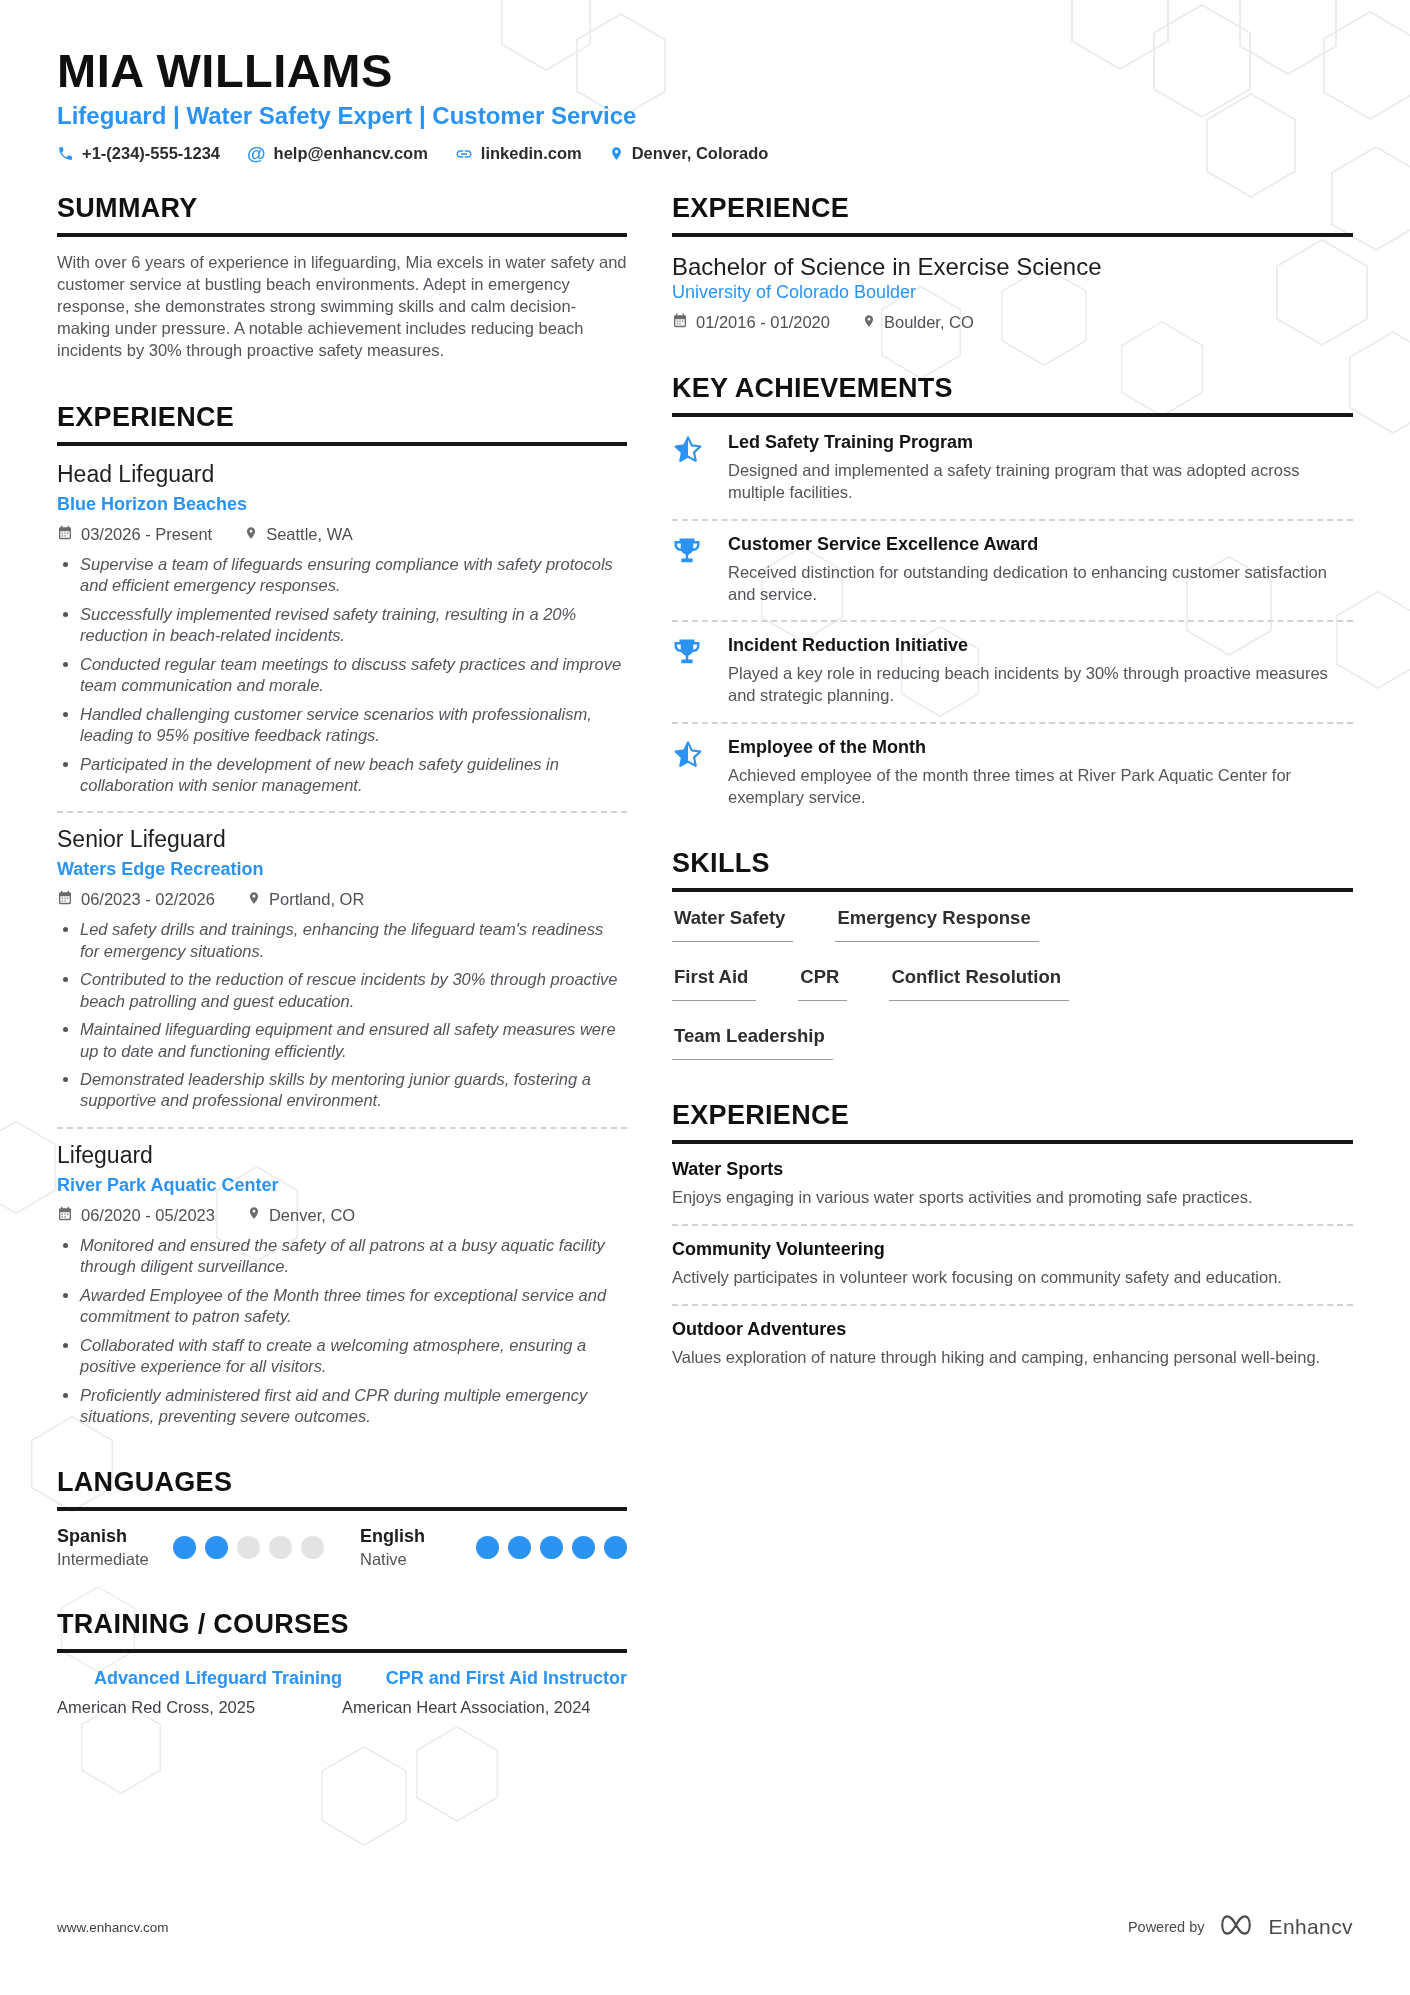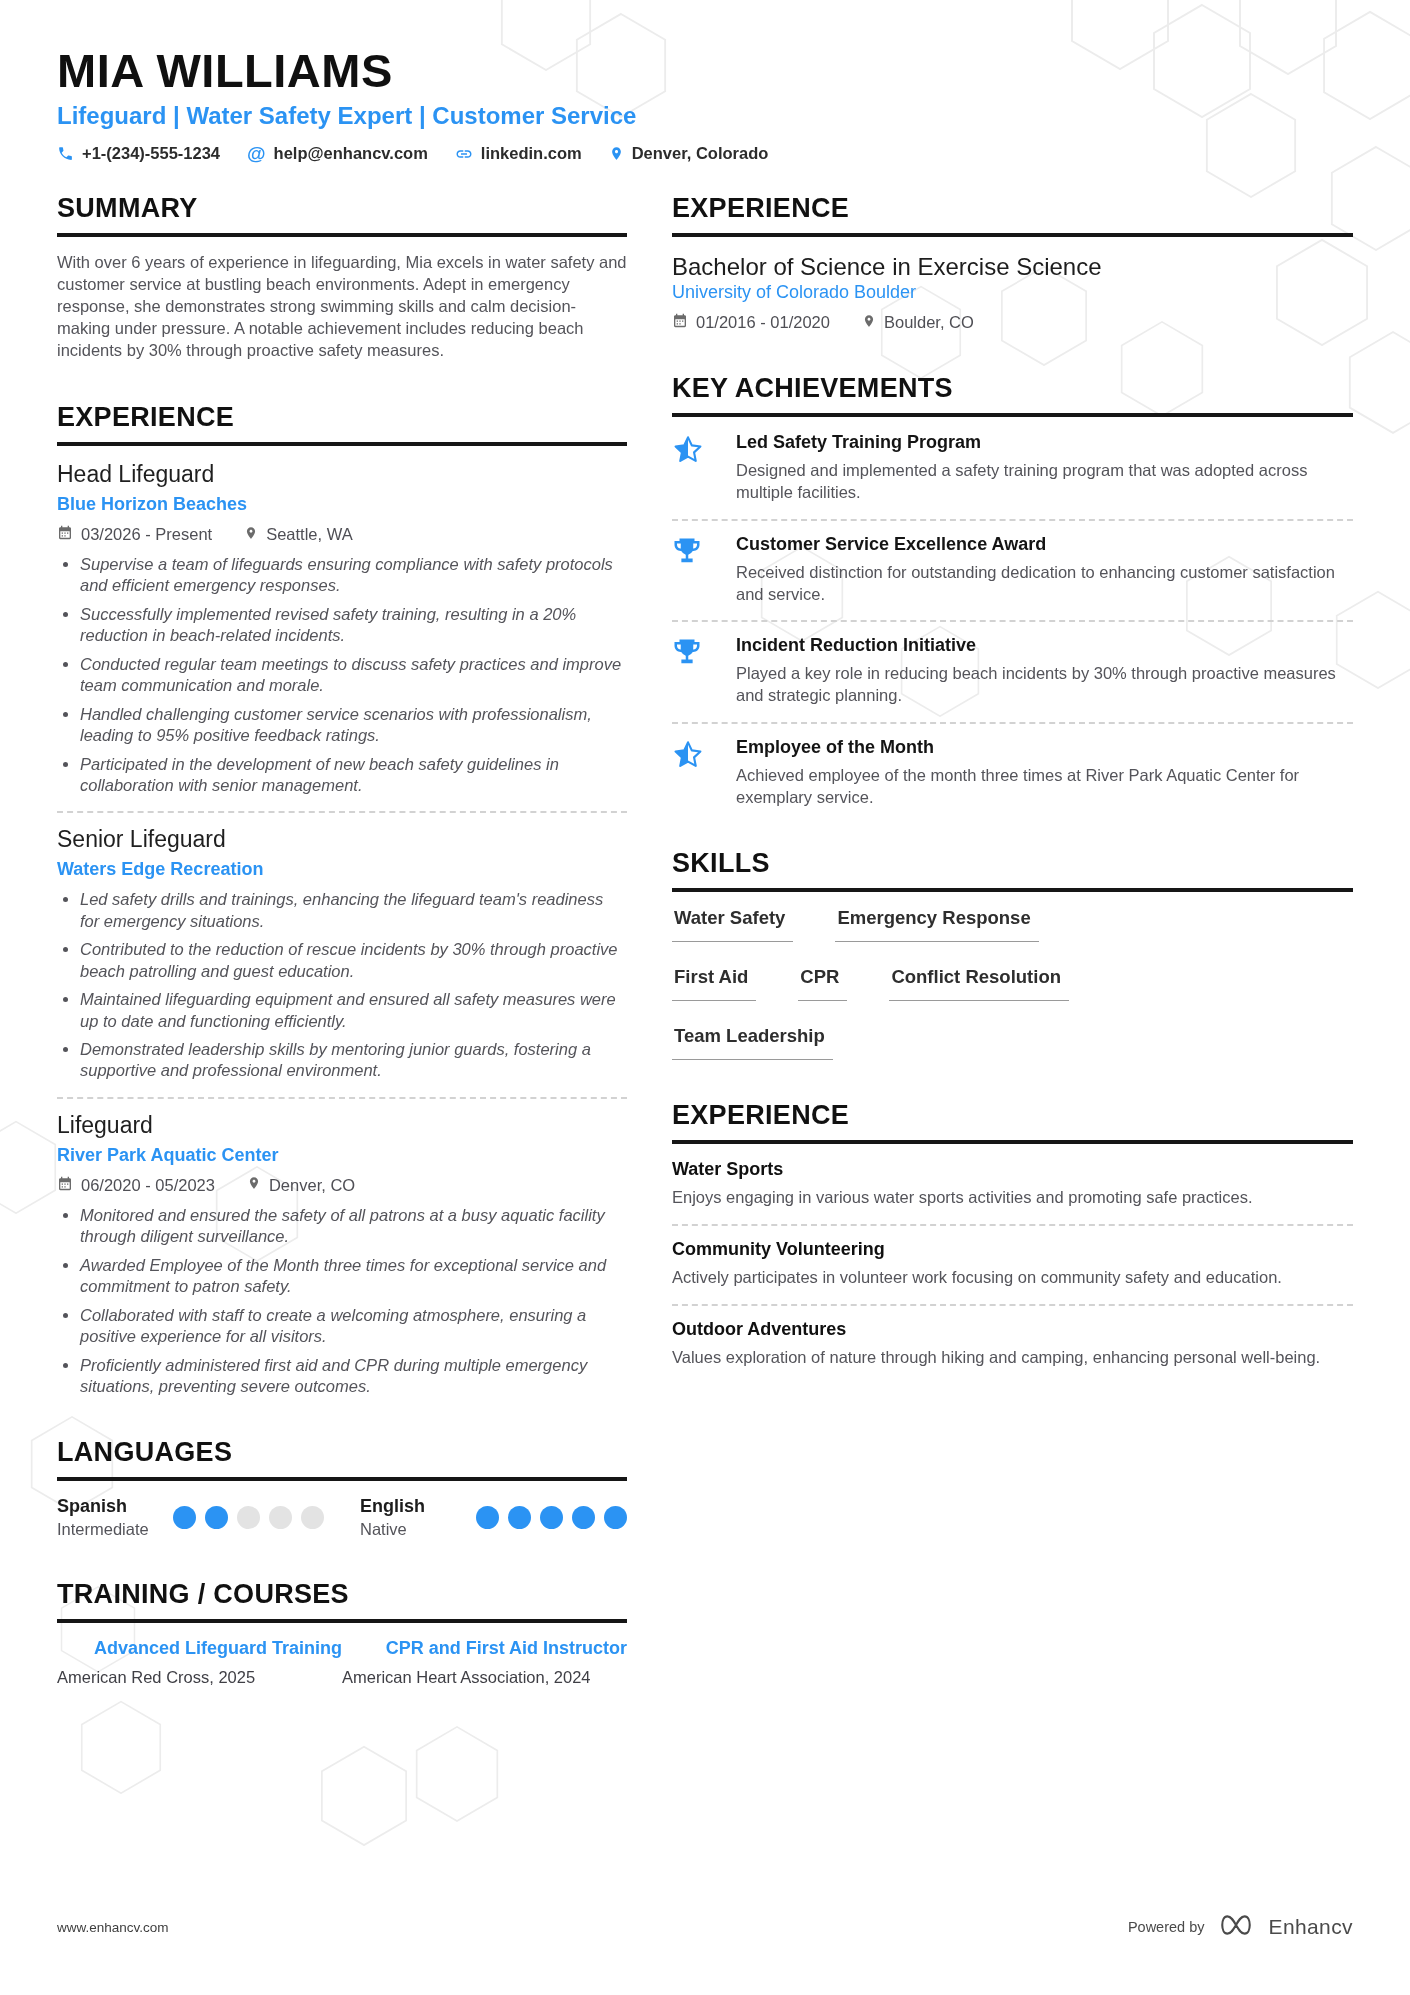--- a/index.html
+++ b/index.html
@@ -59,21 +59,21 @@
   .training-row { display:flex; }
   .training-item { flex:1; }
   .training-title { font-size:18px; font-weight:700; color:var(--accent,#2b93f3);text-align:right; }
   .training-org { font-size:16.5px; color:#3f3f45; margin-top:9px; }
 
   
   .degree { font-size:24px; font-weight:400; color:#1d1d1d; line-height:1.25; }
   .school { font-size:18px; font-weight:400; color:var(--accent,#2b93f3); margin-top:0; }
 
   
-  .ach-item { display:flex; gap:32px; align-items:flex-start; }
+  .ach-item { display:flex; gap:24px; align-items:flex-start; }
   .ach-icon { flex:none; width:32px; padding-top:2px; }
   .ach-title { font-size:18px; font-weight:700; color:#141414; }
   .ach-text { font-size:16.5px; line-height:1.32; color:#54545a; margin-top:7px; }
 
   
   .skills-row { display:flex; gap:42px; margin-bottom:24px; }
   .skill {
     font-size:18.5px; font-weight:700; color:#2e2e2e;
     border-bottom:1px solid #9a9a9a; padding:0 8px 12px 2px;
   }
@@ -247,20 +247,38 @@
             <li>Handled challenging customer service scenarios with professionalism, leading to 95% positive feedback ratings.</li>
             <li>Participated in the development of new beach safety guidelines in collaboration with senior management.</li>
           </ul>
         </div>
 
         <hr class="dashed-sep">
 
         <div>
           <div class="job-title">Senior Lifeguard</div>
           <div class="company">Waters Edge Recreation</div>
+          <div class="meta-row">
+            <span class="meta-item">
+              <span>
+                <svg width="16" height="17" viewBox="0 0 24 24" fill="#6b6b6b">
+                    <path d="M19 4h-1V2h-2v2H8V2H6v2H5c-1.1 0-2 .9-2 2v14c0 1.1.9 2 2 2h14c1.1 0 2-.9 2-2V6c0-1.1-.9-2-2-2zm0 16H5V10h14v10zM9 12H7v2h2v-2zm4 0h-2v2h2v-2zm4 0h-2v2h2v-2zm-8 4H7v2h2v-2zm4 0h-2v2h2v-2z"></path>
+                  </svg>
+              </span>
+              <span>06/2023 - 02/2026</span>
+            </span>
+            <span class="meta-item">
+              <span>
+                <svg width="14" height="16" viewBox="0 0 24 24" fill="#6b6b6b">
+                    <path d="M12 2C8.13 2 5 5.13 5 9c0 5.25 7 13 7 13s7-7.75 7-13c0-3.87-3.13-7-7-7zm0 9.5c-1.38 0-2.5-1.12-2.5-2.5S10.62 6.5 12 6.5s2.5 1.12 2.5 2.5-1.12 2.5-2.5 2.5z"></path>
+                  </svg>
+              </span>
+              <span>Portland, OR</span>
+            </span>
+          </div>
           <ul class="bullets">
             <li>Led safety drills and trainings, enhancing the lifeguard team's readiness for emergency situations.</li>
             <li>Contributed to the reduction of rescue incidents by 30% through proactive beach patrolling and guest education.</li>
             <li>Maintained lifeguarding equipment and ensured all safety measures were up to date and functioning efficiently.</li>
             <li>Demonstrated leadership skills by mentoring junior guards, fostering a supportive and professional environment.</li>
           </ul>
         </div>
 
         <hr class="dashed-sep">
 

